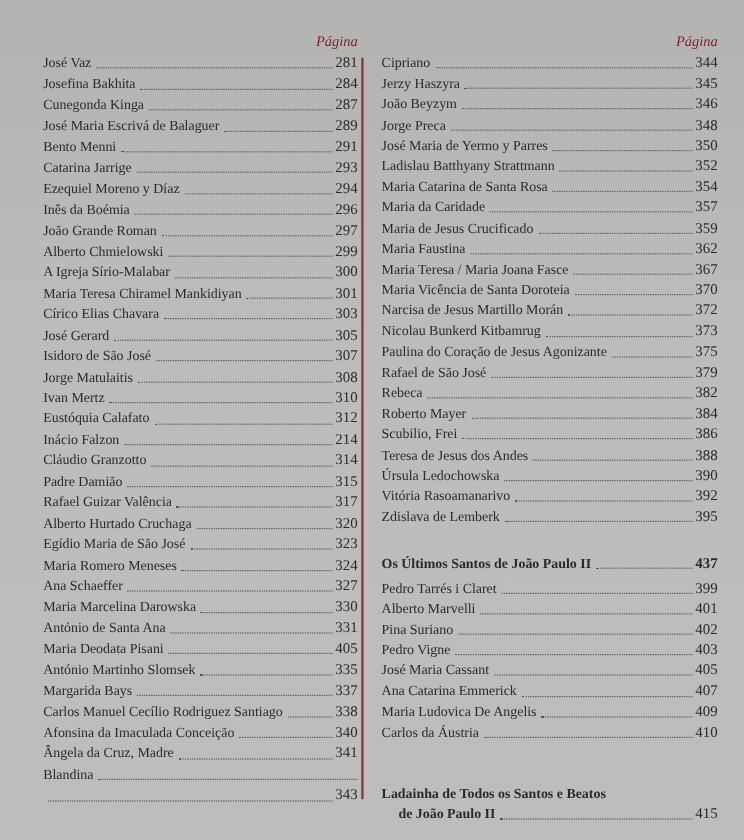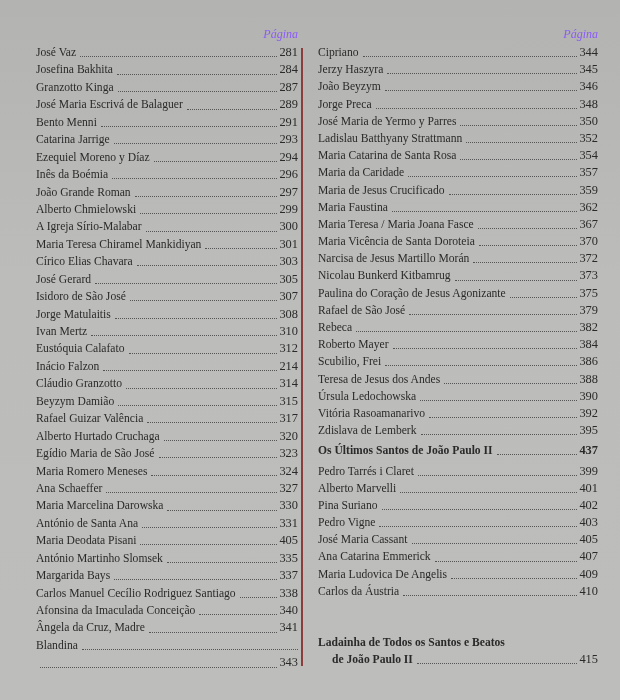--- a/index.html
+++ b/index.html
@@ -9,36 +9,36 @@
       background: linear-gradient(180deg, #b3b3b1 0%, #bcbcba 40%, #bdbdbb 100%);
       font-family: "Liberation Serif", "DejaVu Serif", serif;
       color: #2a2a2a;
       position: relative;
     }
     .col { position: absolute; }
     .col-left { left: 36px; top: 24px; width: 262px; }
     .col-right { left: 318px; top: 24px; width: 280px; }
     .page-header {
       text-align: right; font-style: italic; font-size: 12px;
-      height: 20px; line-height: 20px; color: #8b5cf6;
+      height: 20px; line-height: 20px; color: #7f1d1d;
     }
     .entry {
       display: flex; align-items: baseline;
       font-size: 11.6px; height: 17.45px; line-height: 17.45px;
       white-space: nowrap;
     }
     .col-right .entry { height: 17.2px; line-height: 17.2px; }
     .entry .name { flex: 0 0 auto; }
     .entry .dots {
       flex: 1 1 auto; margin: 0 2px 0 4px; overflow: hidden;
       border-bottom: 1.5px dotted #555; height: 0; align-self: center;
       transform: translateY(4px); min-width: 10px;
     }
     .entry .page { flex: 0 0 auto; font-size: 12.4px; }
-    .section-heading { font-weight: bold; margin-top: 3px; }
+    .section-heading { font-weight: bold; margin-top: 22px; }
     .litany { margin-top: 34px; font-weight: bold; font-size: 11.6px; }
     .litany .line1 { height: 17px; line-height: 17px; }
     .litany .entry { padding-left: 14px; font-weight: bold; }
     .litany .entry .page { font-weight: normal; }
     .divider {
       position: absolute; left: 301px; top: 48px; width: 2px; height: 618px;
       background: #8a3d3d;
     }
   </style>
 </head>
@@ -51,21 +51,21 @@
         <span class="name">José Vaz</span>
         <span class="dots"></span>
         <span class="page">281</span>
       </div>
       <div class="entry">
         <span class="name">Josefina Bakhita</span>
         <span class="dots"></span>
         <span class="page">284</span>
       </div>
       <div class="entry">
-        <span class="name">Granzotto Kinga</span>
+        <span class="name">Cunegonda Kinga</span>
         <span class="dots"></span>
         <span class="page">287</span>
       </div>
       <div class="entry">
         <span class="name">José Maria Escrivá de Balaguer</span>
         <span class="dots"></span>
         <span class="page">289</span>
       </div>
       <div class="entry">
         <span class="name">Bento Menni</span>
@@ -141,21 +141,21 @@
         <span class="name">Inácio Falzon</span>
         <span class="dots"></span>
         <span class="page">214</span>
       </div>
       <div class="entry">
         <span class="name">Cláudio Granzotto</span>
         <span class="dots"></span>
         <span class="page">314</span>
       </div>
       <div class="entry">
-        <span class="name">Beyzym Damião</span>
+        <span class="name">Padre Damião</span>
         <span class="dots"></span>
         <span class="page">315</span>
       </div>
       <div class="entry">
         <span class="name">Rafael Guizar Valência</span>
         <span class="dots"></span>
         <span class="page">317</span>
       </div>
       <div class="entry">
         <span class="name">Alberto Hurtado Cruchaga</span>

